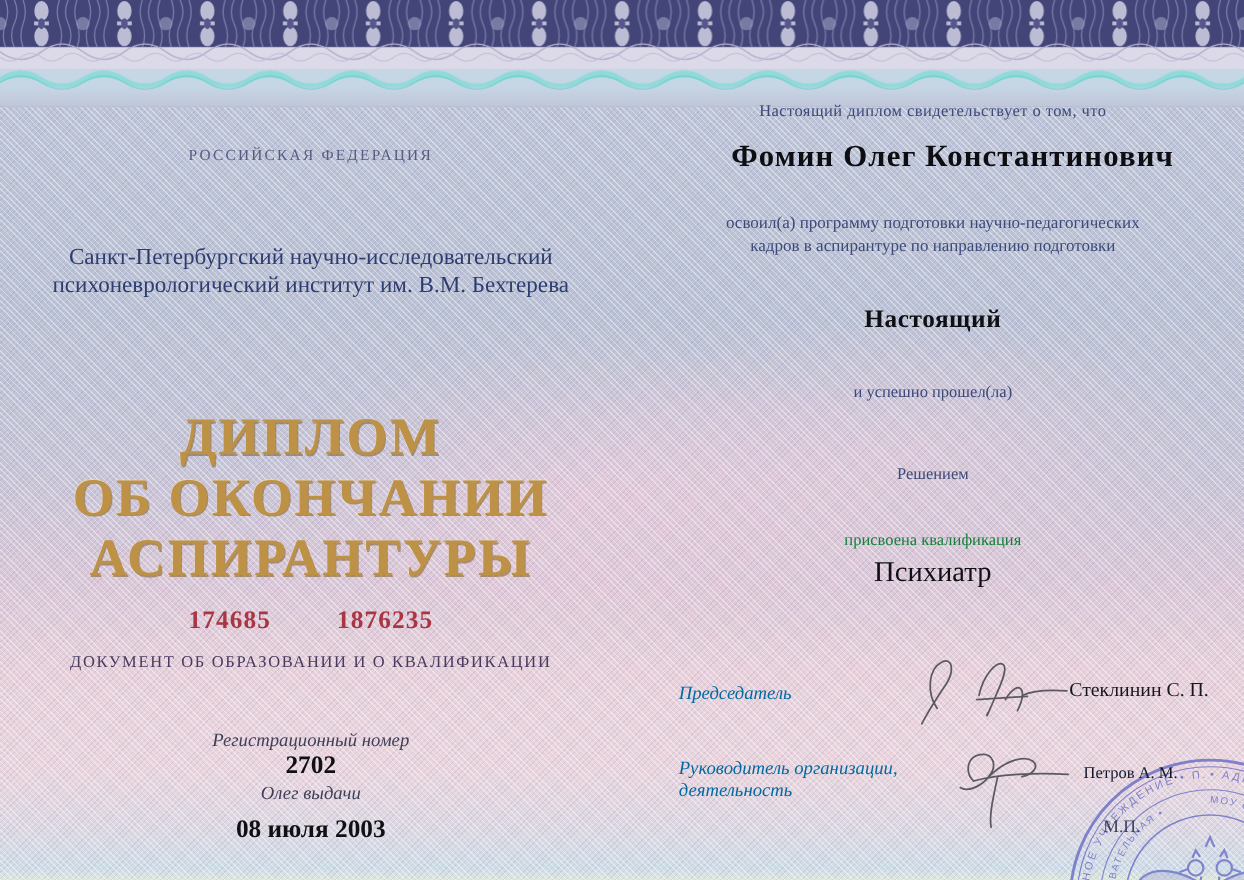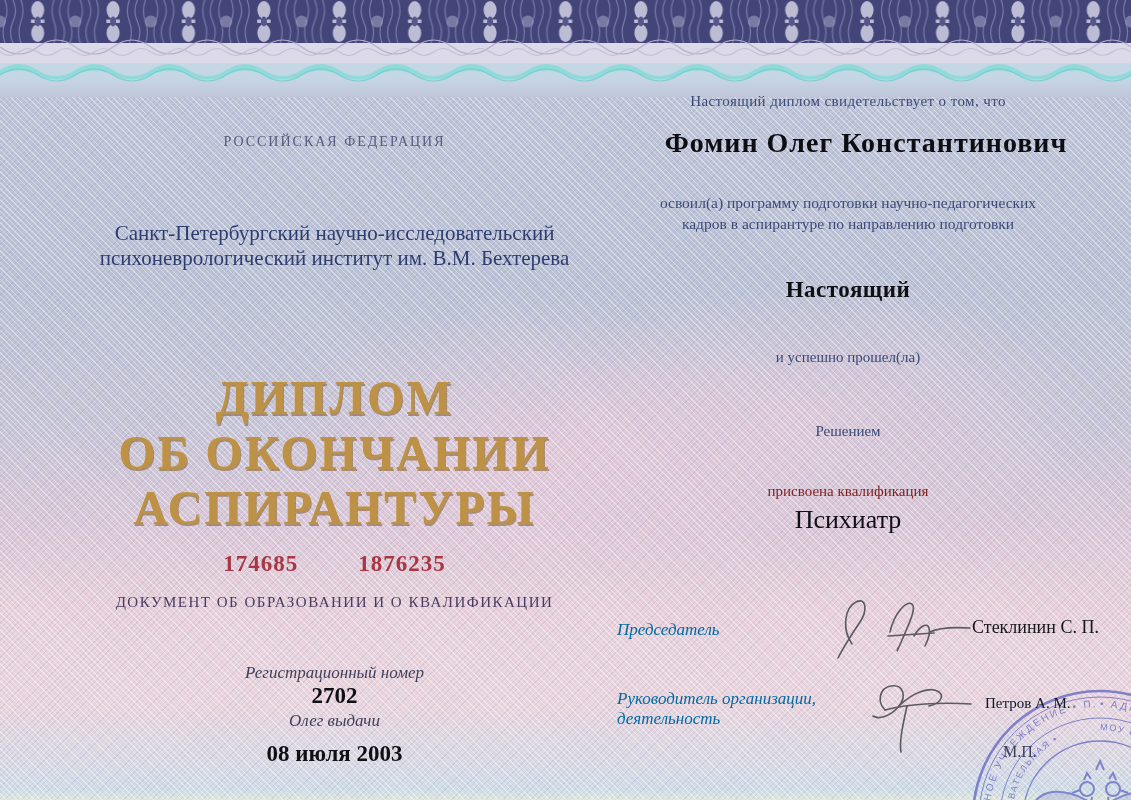--- a/index.html
+++ b/index.html
@@ -8,40 +8,40 @@
     font-family:"Liberation Serif",serif;
     background:
       repeating-linear-gradient(45deg, rgba(255,255,255,.40) 0 1px, rgba(255,255,255,0) 1px 4px),
       repeating-linear-gradient(-45deg, rgba(128,131,165,.16) 0 1px, rgba(255,255,255,0) 1px 4px),
       radial-gradient(420px 200px at 48% 56%, rgba(246,205,220,.55), rgba(246,205,220,0) 70%),
       radial-gradient(420px 180px at 72% 52%, rgba(246,205,220,.45), rgba(246,205,220,0) 70%),
       linear-gradient(180deg,#cddae8 0px,#bec5d8 70px,#bcc2d5 290px,#c6c5d7 420px,#dbc8d8 530px,#e8d1db 610px,#ead5de 700px,#dcd8e3 755px,#cfdde8 790px,#e0e6da 800px);
   }
   .abs{position:absolute;}
   .t{position:absolute;font-family:"Liberation Serif",serif;color:#1a1a22;}
-  .lc{left:16px;width:565px;text-align:center;padding-left:36px;}
+  .lc{left:0;width:565px;text-align:center;}
   .rc{left:565px;width:566px;text-align:center;}
   .country{top:134px;font-size:14px;letter-spacing:2px;color:#595a80;}
   .institution{top:221px;font-size:21px;line-height:25px;color:#2e3d70;}
   .gold-title{top:370px;font-size:48px;line-height:55px;font-weight:600;letter-spacing:2px;
     color:#bd9146;text-shadow:1px 1.5px 0 rgba(125,90,35,.55), -0.5px -0.5px 0 rgba(240,222,180,.6);}
   .serials{top:551px;font-size:23px;font-weight:bold;color:#a93743;}
   .serials span{display:inline-block;margin:0 30px;letter-spacing:1px;}
   .doc-caption{top:594px;font-size:15px;letter-spacing:1.5px;color:#493b60;}
   .reg-label{top:663px;font-size:17px;font-style:italic;color:#3f3f58;}
   .reg-number{top:683px;font-size:23px;font-weight:bold;color:#101014;}
   .date-label{top:711px;font-size:17px;font-style:italic;color:#3f3f58;}
   .date-value{top:741px;font-size:23px;font-weight:bold;color:#101014;}
   .certifies{top:93px;font-size:15px;color:#3c4a78;letter-spacing:.4px;}
   .holder{left:600px;width:532px;text-align:center;top:127px;font-size:28px;font-weight:bold;color:#0e0e12;letter-spacing:1px;}
   .program{top:192px;font-size:15.5px;line-height:21px;color:#3c4a78;}
   .specialty{top:277px;font-size:23px;font-weight:bold;color:#101014;letter-spacing:.5px;}
   .passed{top:349px;font-size:15px;color:#3c4a78;}
   .decision{top:423px;font-size:15px;color:#3c4a78;}
-  .qual-label{top:483px;font-size:15px;color:#7f1d1d;}
+  .qual-label{top:483px;font-size:15px;color:#15803d;}
   .qualification{top:505px;font-size:26px;color:#101014;}
   .sig-label{font-style:italic;font-size:17px;color:#0369a1;line-height:20px;text-align:left;}
   .chair-label{left:617px;top:620px;}
   .chair-name{left:972px;top:617px;font-size:18px;color:#16161c;z-index:3;}
   .head-label{left:617px;top:689px;}
   .head-name{left:985px;top:695px;font-size:15px;color:#0f172a;z-index:3;}
   .mp{left:1003px;top:743px;font-size:16px;color:#3a3f5c;z-index:3;}
   .sig-svg{z-index:2;}
   .seal{left:900px;top:618px;z-index:1;}
 </style>

